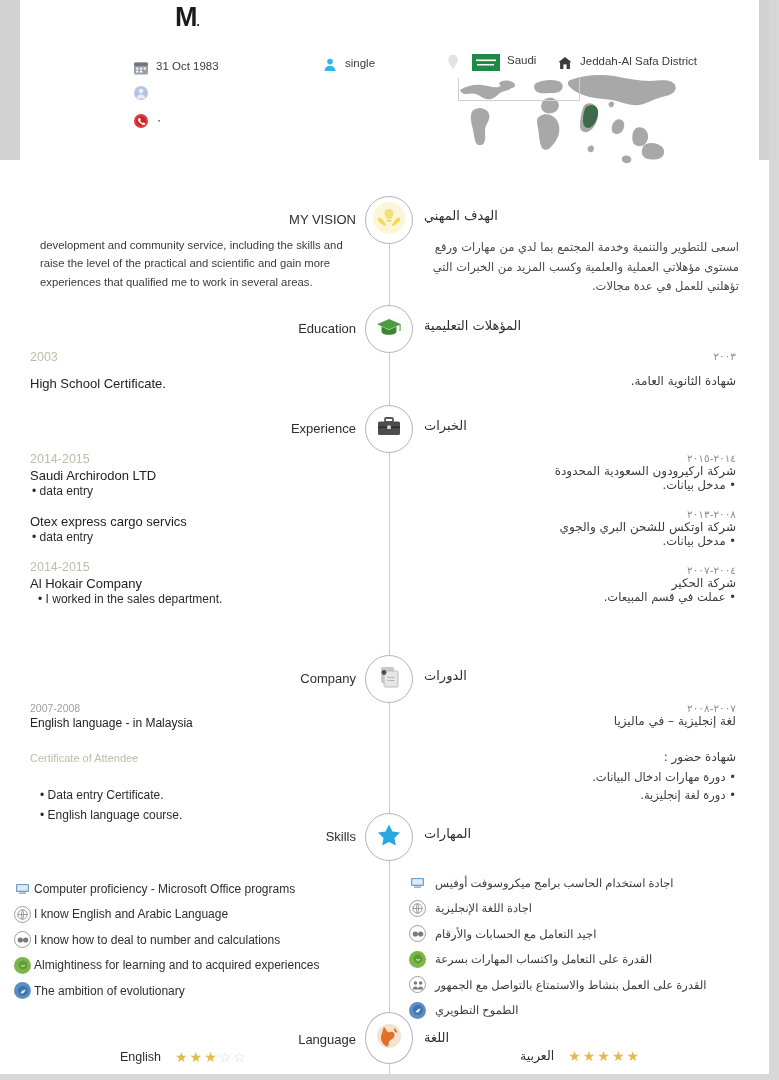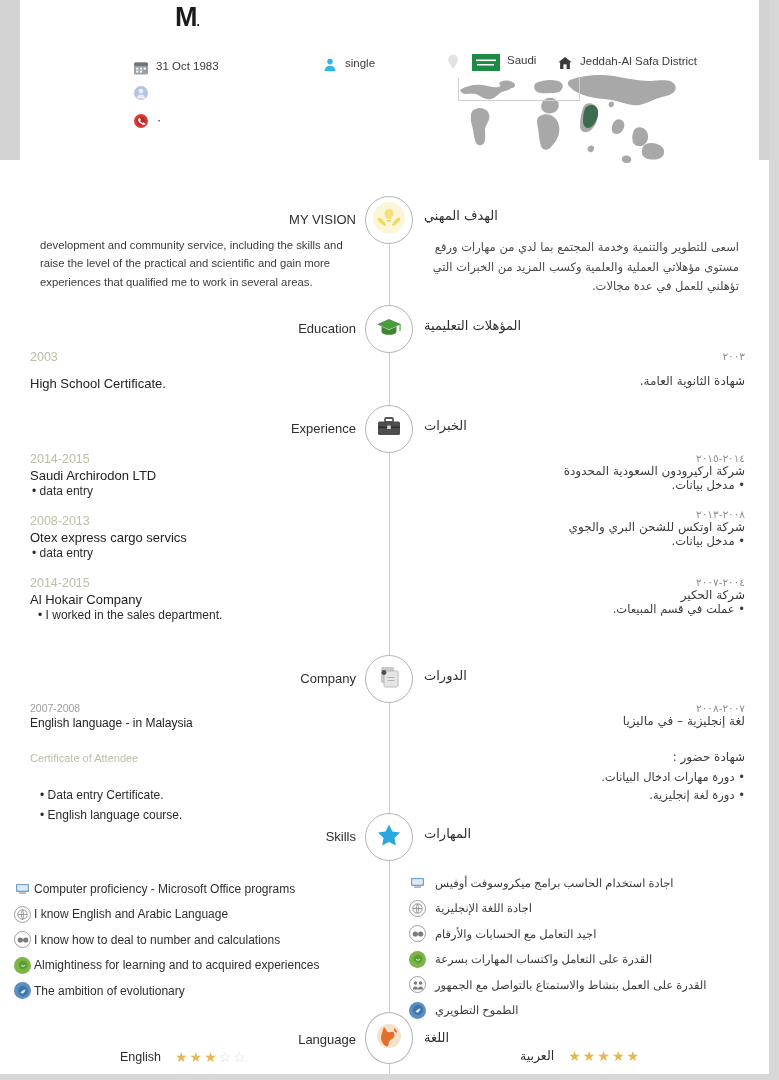--- a/index.html
+++ b/index.html
@@ -127,21 +127,21 @@
 
   
   .col-en {
     position: absolute;
     left: 30px;
     width: 330px;
     color: #2d2d2d;
   }
   .col-ar {
     position: absolute;
-    right: 34px;
+    right: 43px;
     width: 330px;
     direction: rtl;
     text-align: right;
     color: #4a4a4a;
     font-family: "DejaVu Sans", sans-serif;
   }
   .yr   { color: #b9bfa8; font-size: 12.5px; margin-bottom: 2px; }
   .yr-g { color: #9e9e9e; font-size: 10.5px; margin-bottom: 2px; }
   .org  { font-size: 13px; color: #222; margin-bottom: 1px; }
   .li   { font-size: 12px; color: #2b2b2b; margin-left: 2px; }
@@ -384,38 +384,37 @@
   <div class="node-label-en" style="left:196px; top:421px">Experience</div>
   <div class="node-label-ar" style="left:424px; top:418px">الخبرات</div>
 
   <div class="col-en" style="top:452px">
     <div style="margin-bottom:16px">
       <div class="yr">2014-2015</div>
       <div class="org">Saudi Archirodon LTD</div>
       <div class="li">• <span>data entry</span></div>
     </div>
     <div style="margin-bottom:16px">
-      <div class="yr">2008-2013</div>
       <div class="org">Otex express cargo servics</div>
       <div class="li">• <span>data entry</span></div>
     </div>
     <div>
       <div class="yr">2014-2015</div>
       <div class="org">Al Hokair Company</div>
       <div class="li" style="margin-left:8px">• <span>I worked in the sales department.</span></div>
     </div>
   </div>
 
   <div class="col-ar" style="top:452px">
     <div style="margin-bottom:16px">
       <div class="ar-yr">٢٠١٤-٢٠١٥</div>
       <div class="ar-hd">شركة اركيرودون السعودية المحدودة</div>
       <div class="ar-li">• <span>مدخل بيانات.</span></div>
     </div>
-    <div style="margin-bottom:28px">
+    <div style="margin-bottom:16px">
       <div class="ar-yr">٢٠٠٨-٢٠١٣</div>
       <div class="ar-hd">شركة اوتكس للشحن البري والجوي</div>
       <div class="ar-li">• <span>مدخل بيانات.</span></div>
     </div>
     <div>
       <div class="ar-yr">٢٠٠٤-٢٠٠٧</div>
       <div class="ar-hd">شركة الحكير</div>
       <div class="ar-li">• <span>عملت في قسم المبيعات.</span></div>
     </div>
   </div>

